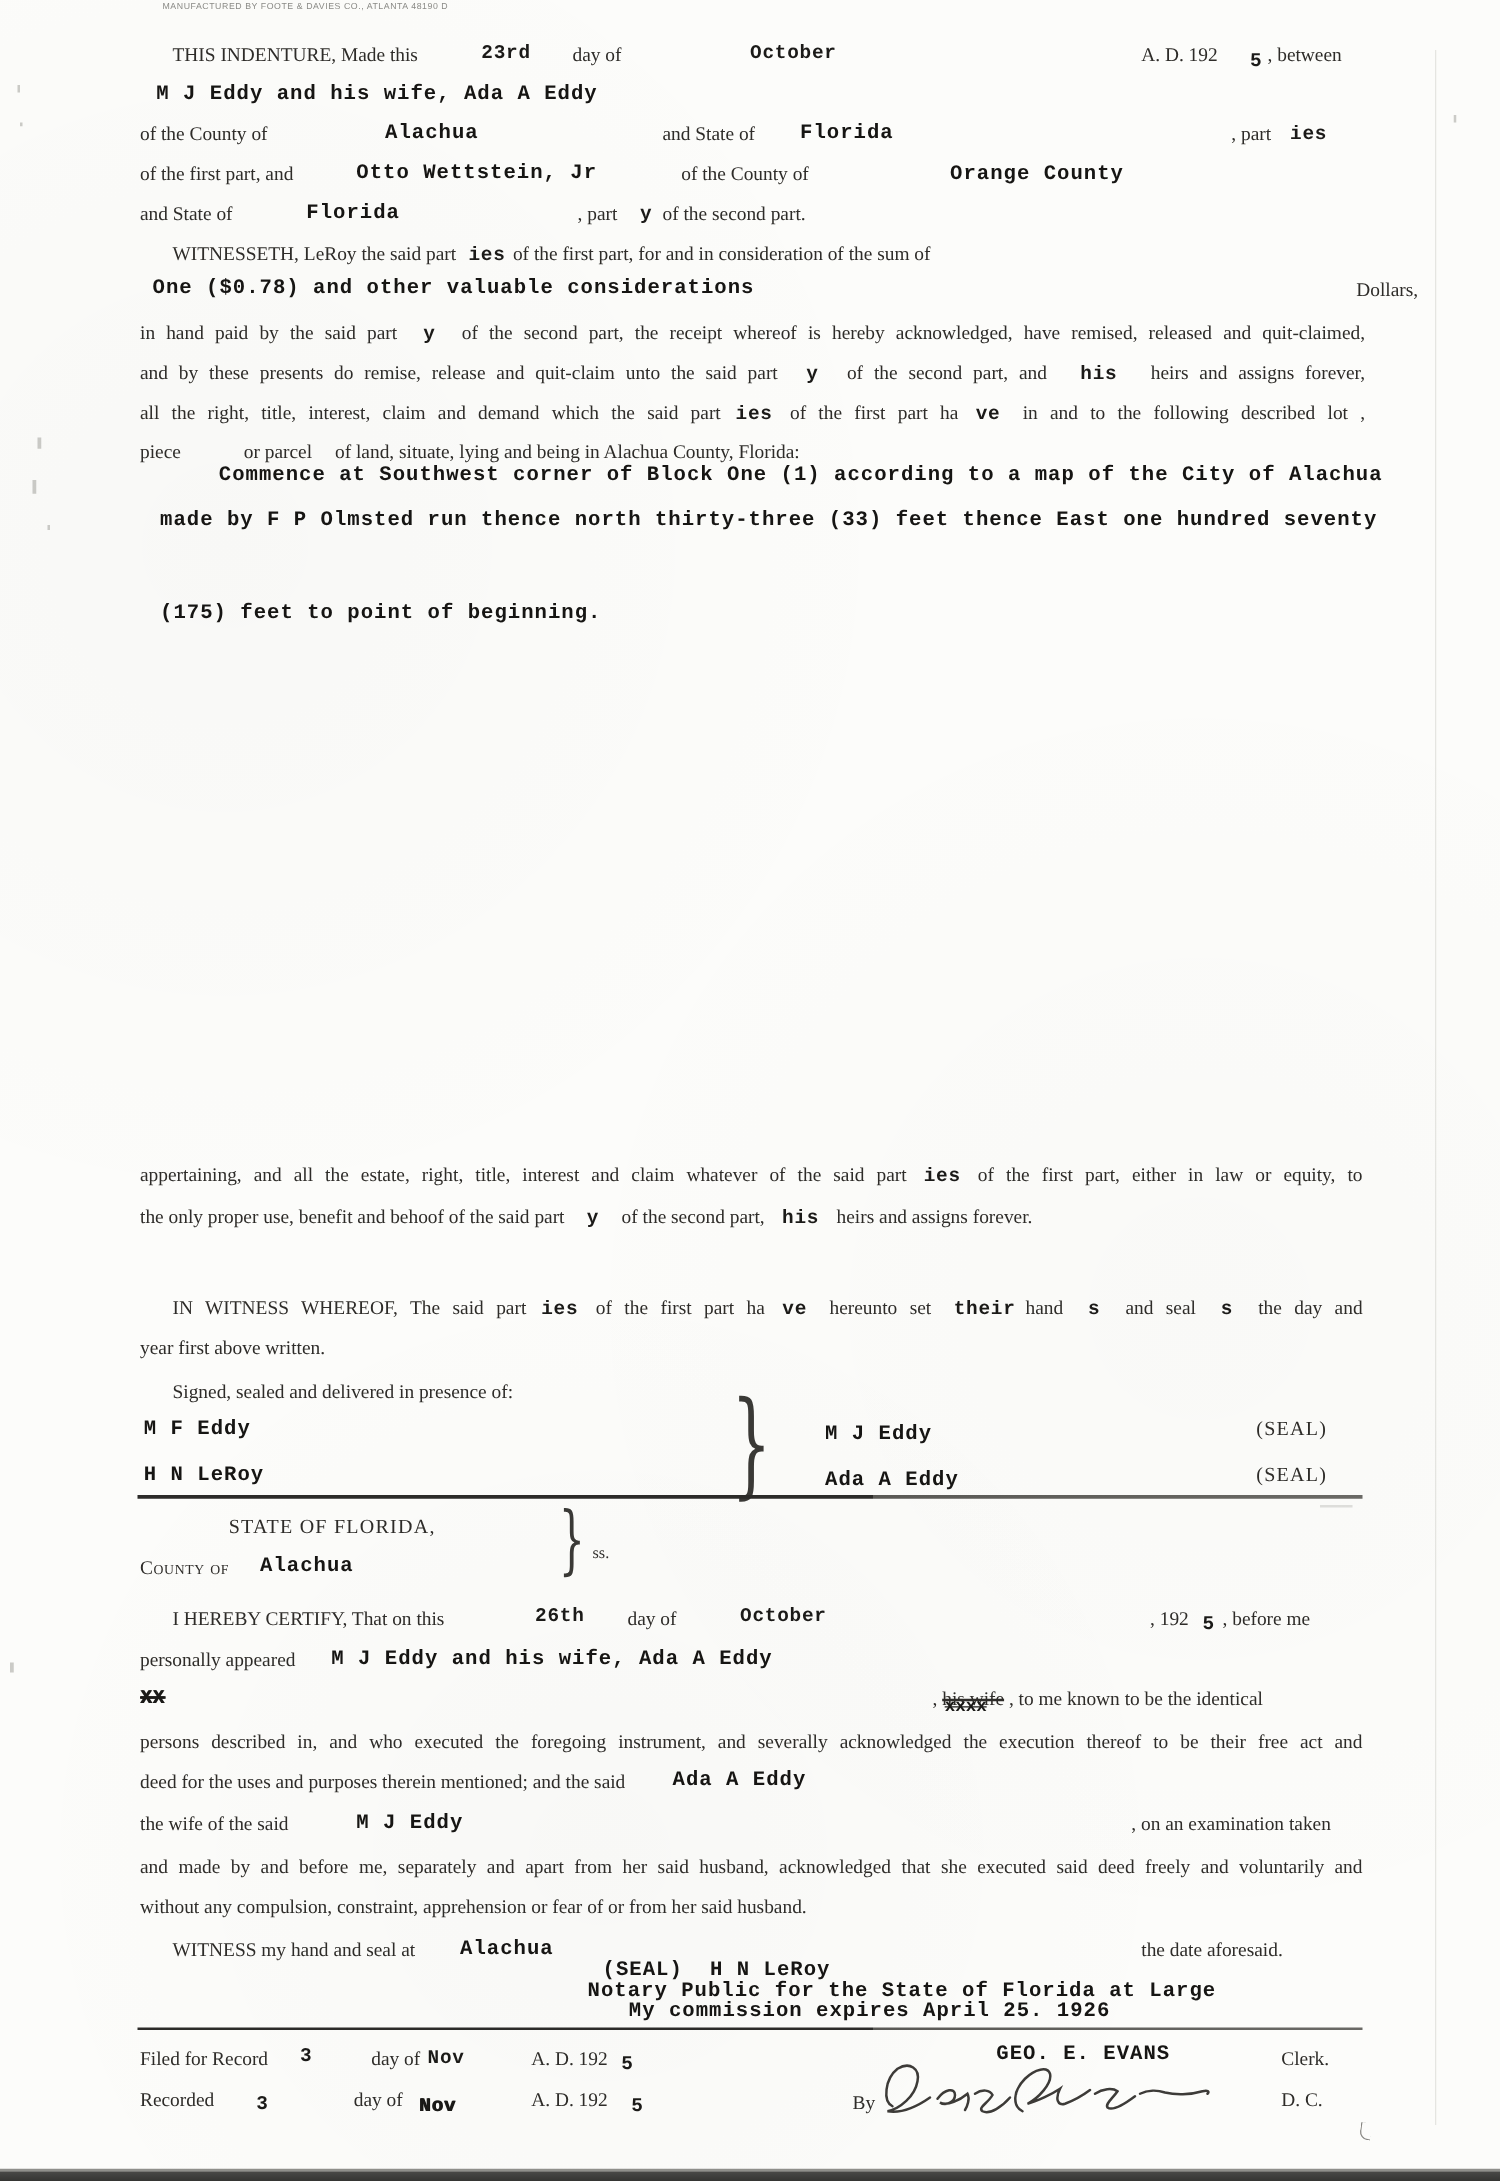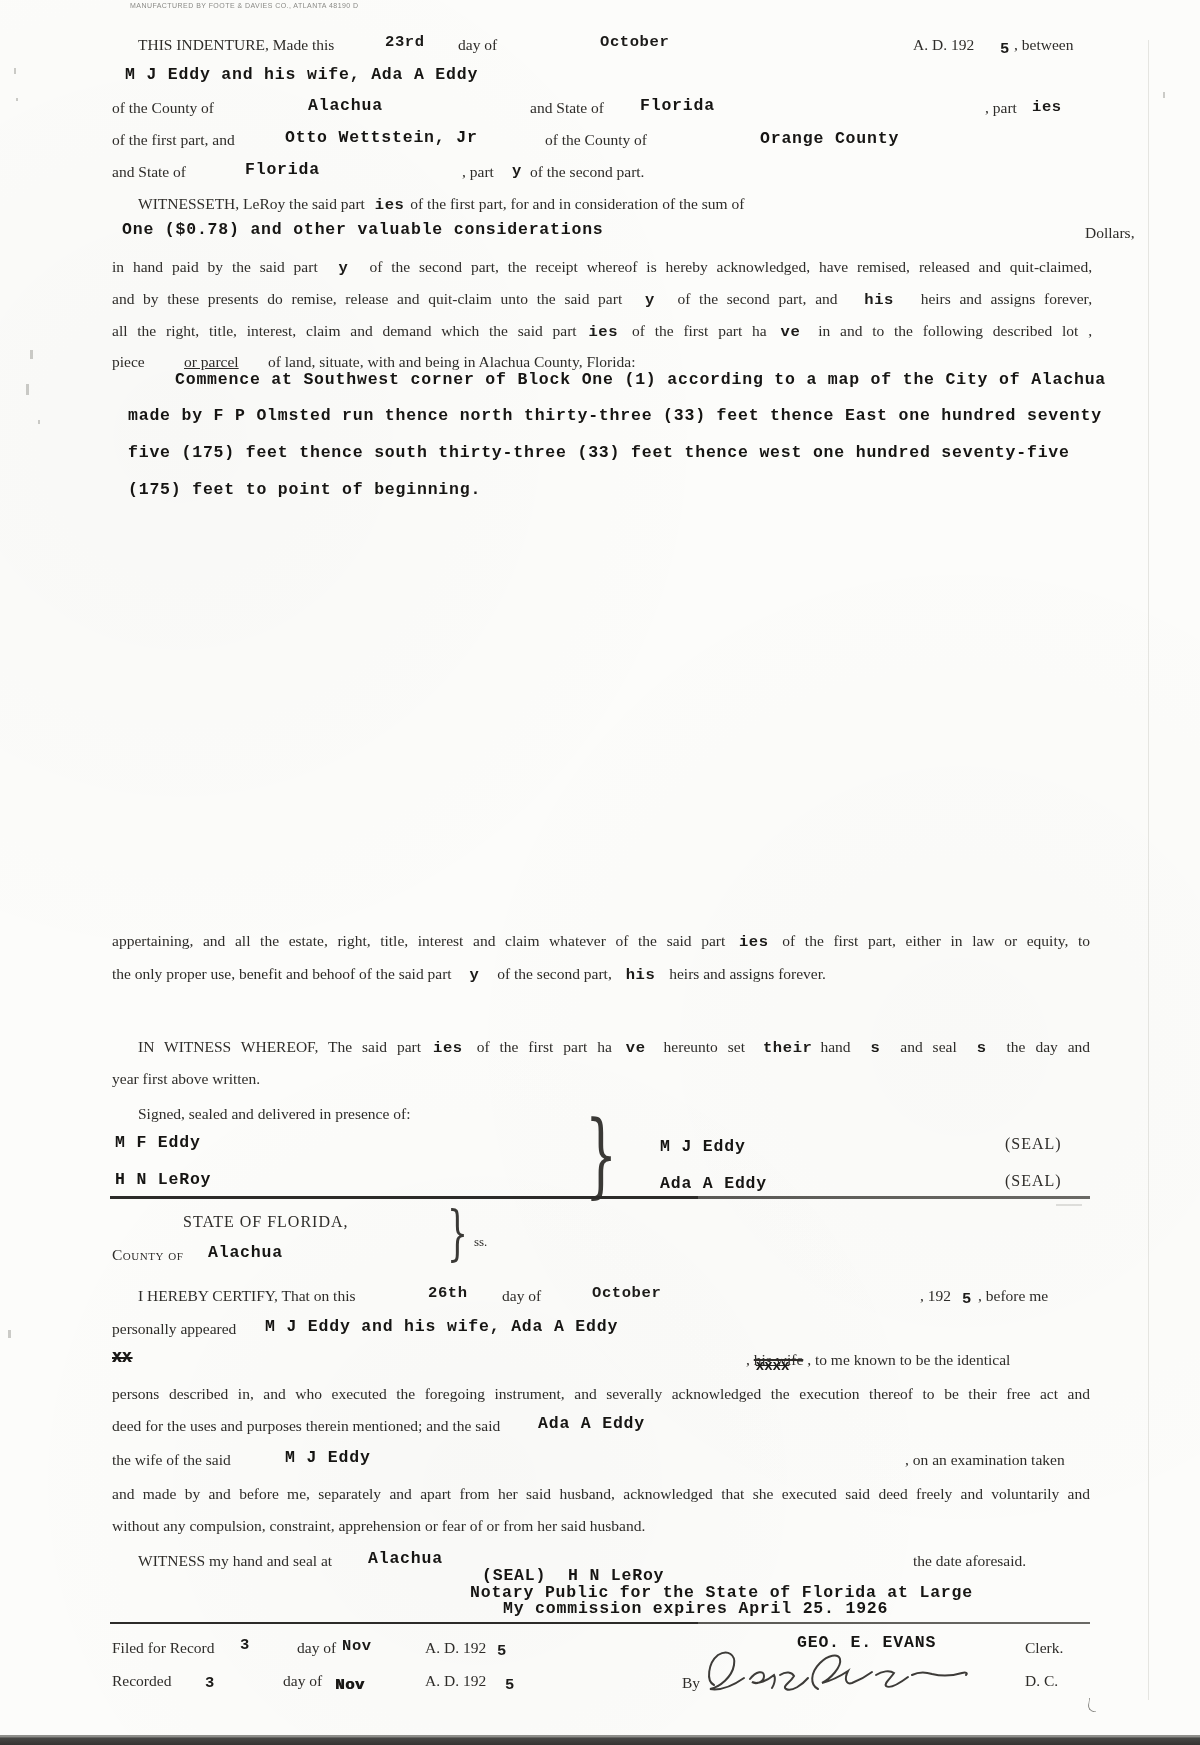--- a/index.html
+++ b/index.html
@@ -95,26 +95,25 @@
   <div class="flow jl" style="left:112px; top:321px; width:980px;">
     <span>all the right, title, interest, claim and demand which the said part</span>
     <span class="t" style="margin:0 4px 0 2px;">ies</span>
     <span>of the first part ha</span>
     <span class="t" style="margin:0 8px 0 4px;">ve</span>
     <span>in and to the following described lot</span>
     <span>,</span>
   </div>
 
   <span class="ln" style="left:112px; top:353px;">piece</span>
-  <span class="ln" style="left:184px; top:353px;text-decoration:underline;">or parcel</span>
-  <span class="ln" style="left:268px; top:353px;">of land, situate, with and being in Alachua County, Florida:</span>
+  <span class="ln" style="left:195px; top:353px;">or parcel</span>
+  <span class="ln" style="left:268px; top:353px;">of land, situate, lying and being in Alachua County, Florida:</span>
 
   <span class="ln t2" style="left:175px; top:370px;">Commence at Southwest corner of Block One (1) according to a map of the City of Alachua</span>
   <span class="ln t2" style="left:128px; top:406px;">made by F P Olmsted run thence north thirty-three (33) feet thence East one hundred seventy</span>
-  <span class="ln t2" style="left:128px; top:443px;">five (175) feet thence south thirty-three (33) feet thence west one hundred seventy-five</span>
   <span class="ln t2" style="left:128px; top:480px;">(175) feet to point of beginning.</span>
 
   <div class="flow jl" style="left:112px; top:931px; width:978px;">
     <span>appertaining, and all the estate, right, title, interest and claim whatever of the said part</span>
     <span class="t" style="margin:0 4px;">ies</span>
     <span>of the first part, either in law or equity, to</span>
   </div>
   <div class="flow" style="left:112px; top:964px; white-space:nowrap;">
     <span>the only proper use, benefit and behoof of the said part</span>
     <span class="t" style="margin:0 14px;">y</span>

